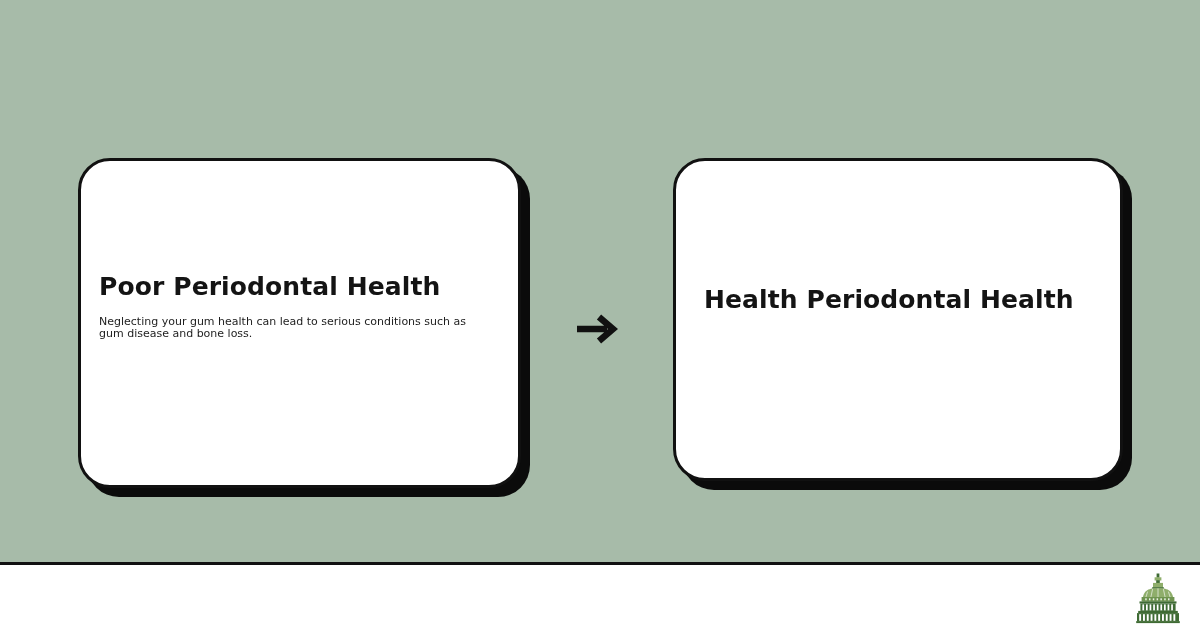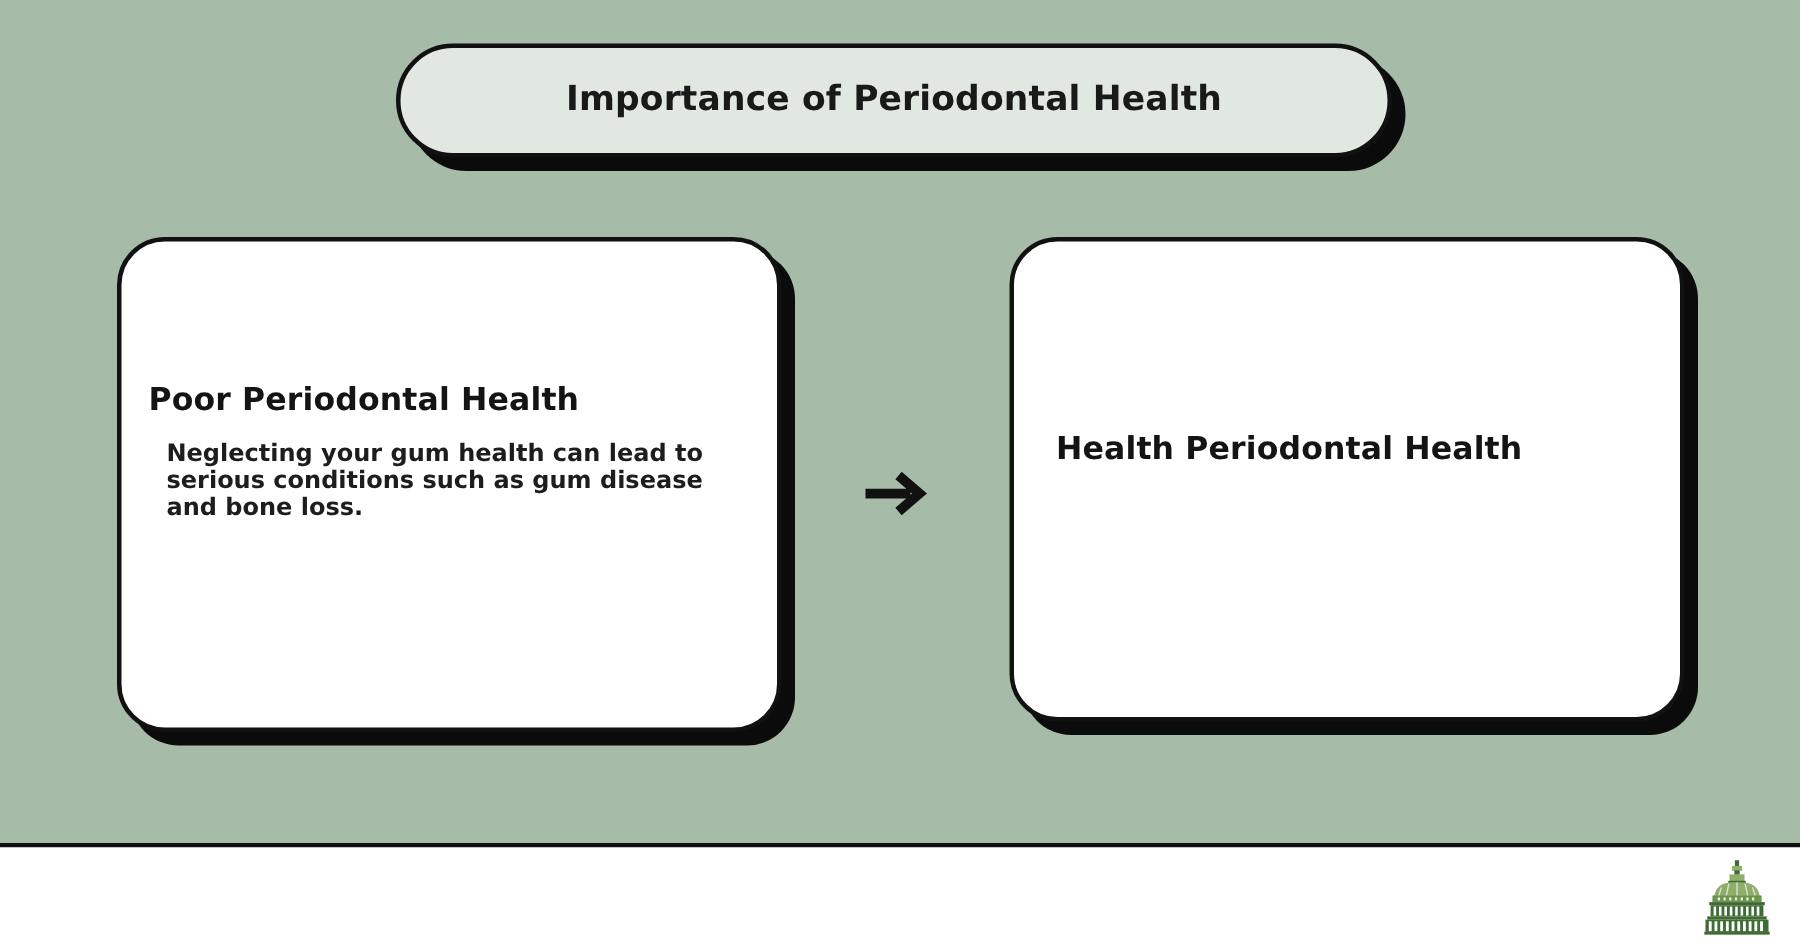--- a/index.html
+++ b/index.html
@@ -84,33 +84,33 @@
   }
 
   .card-inner {
     position: relative;
     width: 100%;
   }
   .card-left .card-inner { transform: translateY(-17px); }
   .card-right .card-inner { transform: translateY(-13px); }
 
   .card-title {
-    font-size: 21px;
+    font-size: 25px;
     font-weight: bold;
     color: #141414;
     line-height: 1.2;
     margin: 0 0 14px 0;
     letter-spacing: 0.1px;
   }
   .card-body {
-    font-size: 16px;
-    font-weight: bold;
+    font-size: 11px;
+    font-weight: normal;
     color: #1d1d1d;
     line-height: 1.12;
-    margin: 12px;
+    margin: 0;
   }
 
   
   .arrow-connector {
     position: absolute;
     left: 568px;
     top: 300px;
     width: 60px;
     height: 58px;
     display: flex;
@@ -145,23 +145,20 @@
   }
   .footer-logo svg { display: block; }
 </style>
 </head>
 <body>
 
 <div class="infographic">
 
   <div class="stage">
 
-    <div class="title-pill">
-      <div class="title-text">Importance of Periodontal Health</div>
-    </div>
 
     <div class="card card-left">
       <div class="card-inner">
         <h2 class="card-title">Poor Periodontal Health</h2>
         <p class="card-body">Neglecting your gum health can lead to serious conditions such as gum disease and bone loss.</p>
       </div>
     </div>
 
     <div class="arrow-connector">
       <svg width="46" height="40" viewBox="0 0 46 40" aria-hidden="true">

